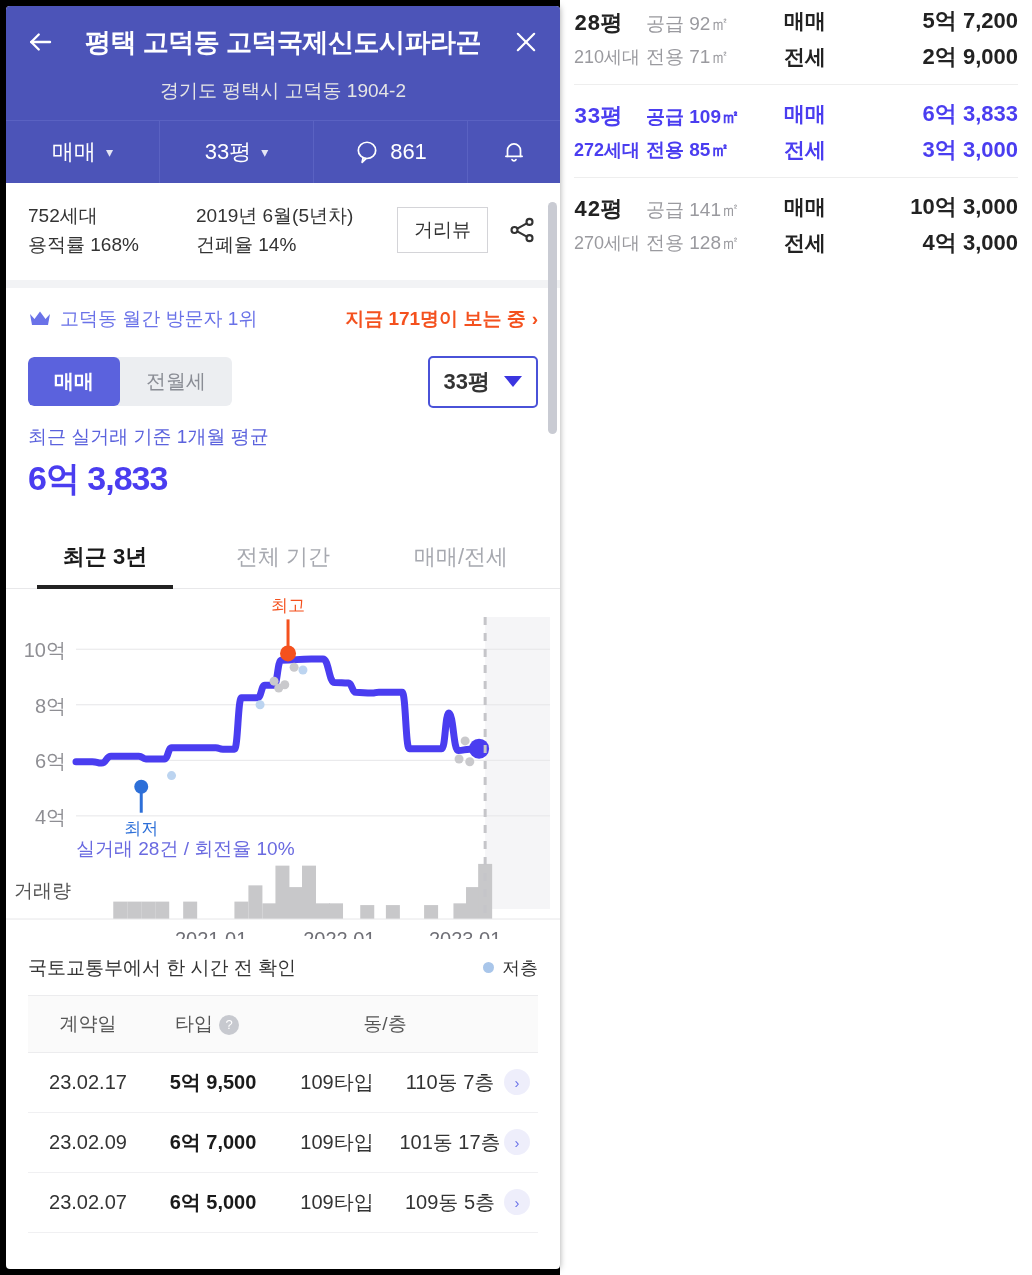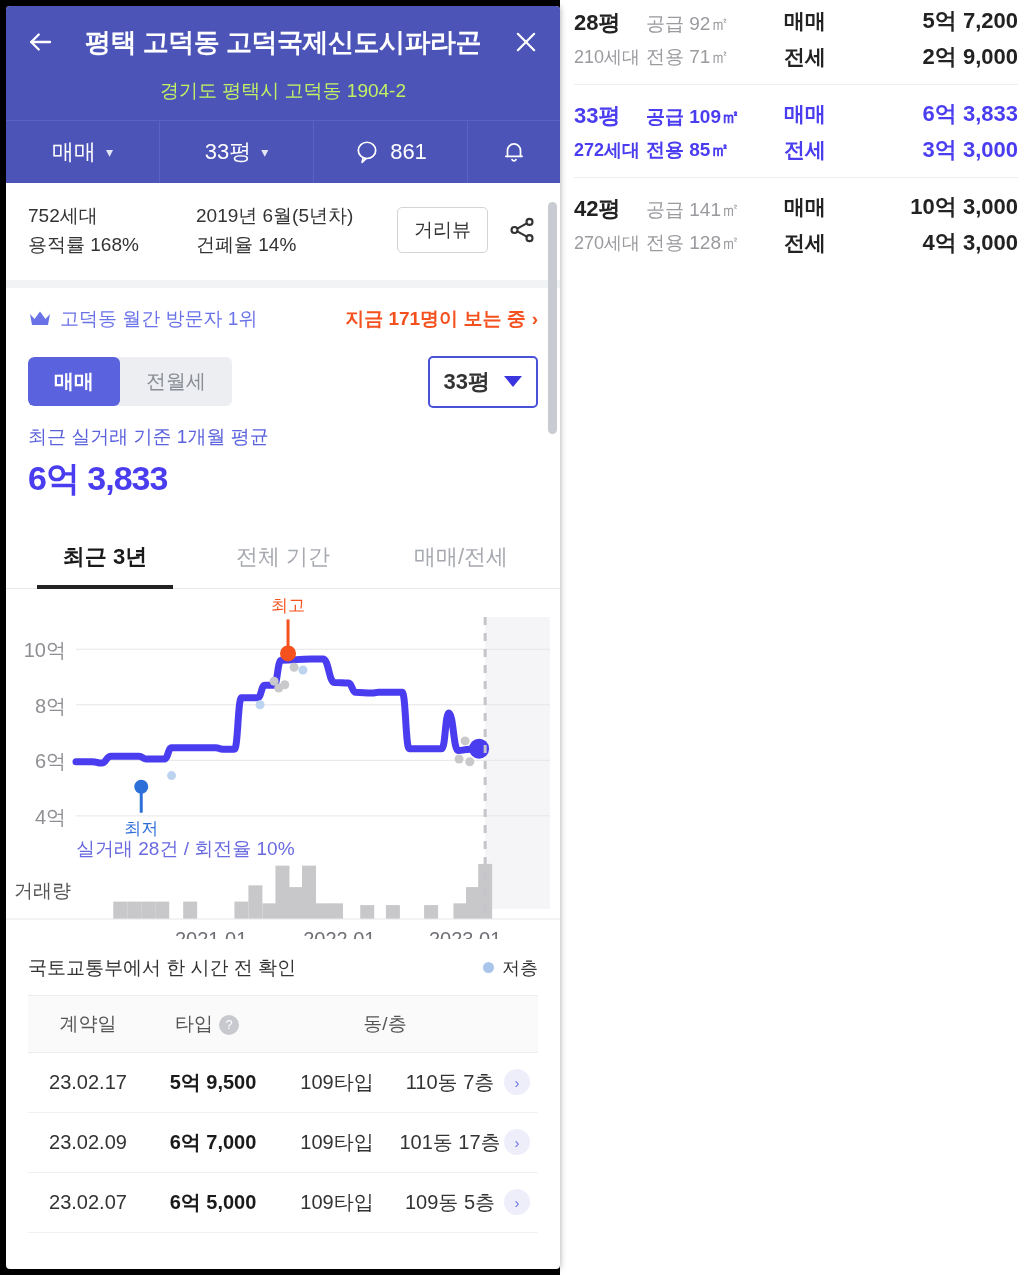--- a/index.html
+++ b/index.html
@@ -17,21 +17,21 @@
   }
   .size-row{
     display:flex;align-items:center;
     padding:14px 0 12px 0;
     border-top:1px solid #eeeeee;
   }
   .size-row.first{border-top:none;padding-top:6px;}
   .size-col-left{width:210px;flex:0 0 210px;}
   .size-line{display:flex;align-items:baseline;margin-bottom:6px;}
   .size-line:last-child{margin-bottom:0;}
-  .sz-pyeong{font-size:22px;font-weight:bold;color:#222;width:72px;}
+  .sz-pyeong{font-size:22px;font-weight:bold;color:#222;width:72px;font-family:Liberation Mono, monospace;}
   .sz-area{font-size:19px;color:#9a9a9f;}
   .sz-sedae{font-size:18px;color:#9a9a9f;width:72px;}
   .sz-area2{font-size:19px;color:#9a9a9f;}
   .size-col-right{flex:1;display:flex;flex-direction:column;}
   .price-line{display:flex;justify-content:space-between;align-items:baseline;margin-bottom:6px;}
   .price-line:last-child{margin-bottom:0;}
   .pr-type{font-size:21px;font-weight:bold;color:#222;width:72px;}
   .pr-val{font-size:22px;font-weight:bold;color:#222;text-align:right;flex:1;}
   
   .size-row.sel .sz-pyeong,.size-row.sel .sz-area,
@@ -43,32 +43,32 @@
   #app-card{
     position:absolute;left:6px;top:6px;width:554px;height:1263px;
     background:#fff;overflow:hidden;border-radius:4px;
     box-shadow:0 0 6px rgba(0,0,0,.35);
   }
   
   #app-header{background:#4c54b8;padding:0;position:relative;}
   .hdr-top{display:flex;align-items:center;height:72px;padding:0 14px;}
   .hdr-title{flex:1;text-align:center;color:#fff;font-size:26px;font-weight:bold;letter-spacing:-.5px;}
   .icon-btn{width:40px;height:40px;display:flex;align-items:center;justify-content:center;cursor:pointer;}
-  .hdr-sub{text-align:center;color:#bef264;font-size:19px;padding-bottom:16px;}
+  .hdr-sub{text-align:center;color:#e5e5e5;font-size:19px;padding-bottom:16px;}
   .hdr-filters{display:flex;height:62px;border-top:1px solid #5a62c2;}
   .fcell{flex:1;display:flex;align-items:center;justify-content:center;gap:10px;color:#fff;font-size:22px;border-right:1px solid #5a62c2;cursor:pointer;}
   .fcell:last-child{border-right:none;flex:0 0 92px;}
   .fcell .cv{font-size:14px;opacity:.85;}
 
   
   .stats{display:flex;align-items:center;padding:18px 22px 20px 22px;}
   .stat-col{font-size:19px;color:#333;line-height:1.55;}
   .stat-col.a{width:168px;}
   .stat-col.b{flex:1;}
-  .btn-street{border:1px solid #d4d4d8;border-radius:5px;padding:9px 16px;font-size:19px;color:#333;background:#fff;cursor:pointer;}
+  .btn-street{border:1px solid #d4d4d8;border-radius:0;padding:9px 16px;font-size:19px;color:#333;background:#fff;cursor:pointer;}
   .share-ic{margin-left:18px;width:32px;height:32px;display:flex;align-items:center;justify-content:center;cursor:pointer;}
   .hr-thick{height:8px;background:#f2f3f5;}
 
   
   .visit{display:flex;align-items:center;padding:18px 22px;}
   .visit-left{display:flex;align-items:center;gap:8px;font-size:19px;color:#6a72e8;flex:1;}
   .visit-right{display:flex;align-items:center;gap:6px;font-size:19px;font-weight:bold;color:#f4511e;cursor:pointer;}
 
   
   .ctl-row{display:flex;align-items:center;padding:6px 22px 2px 22px;}

